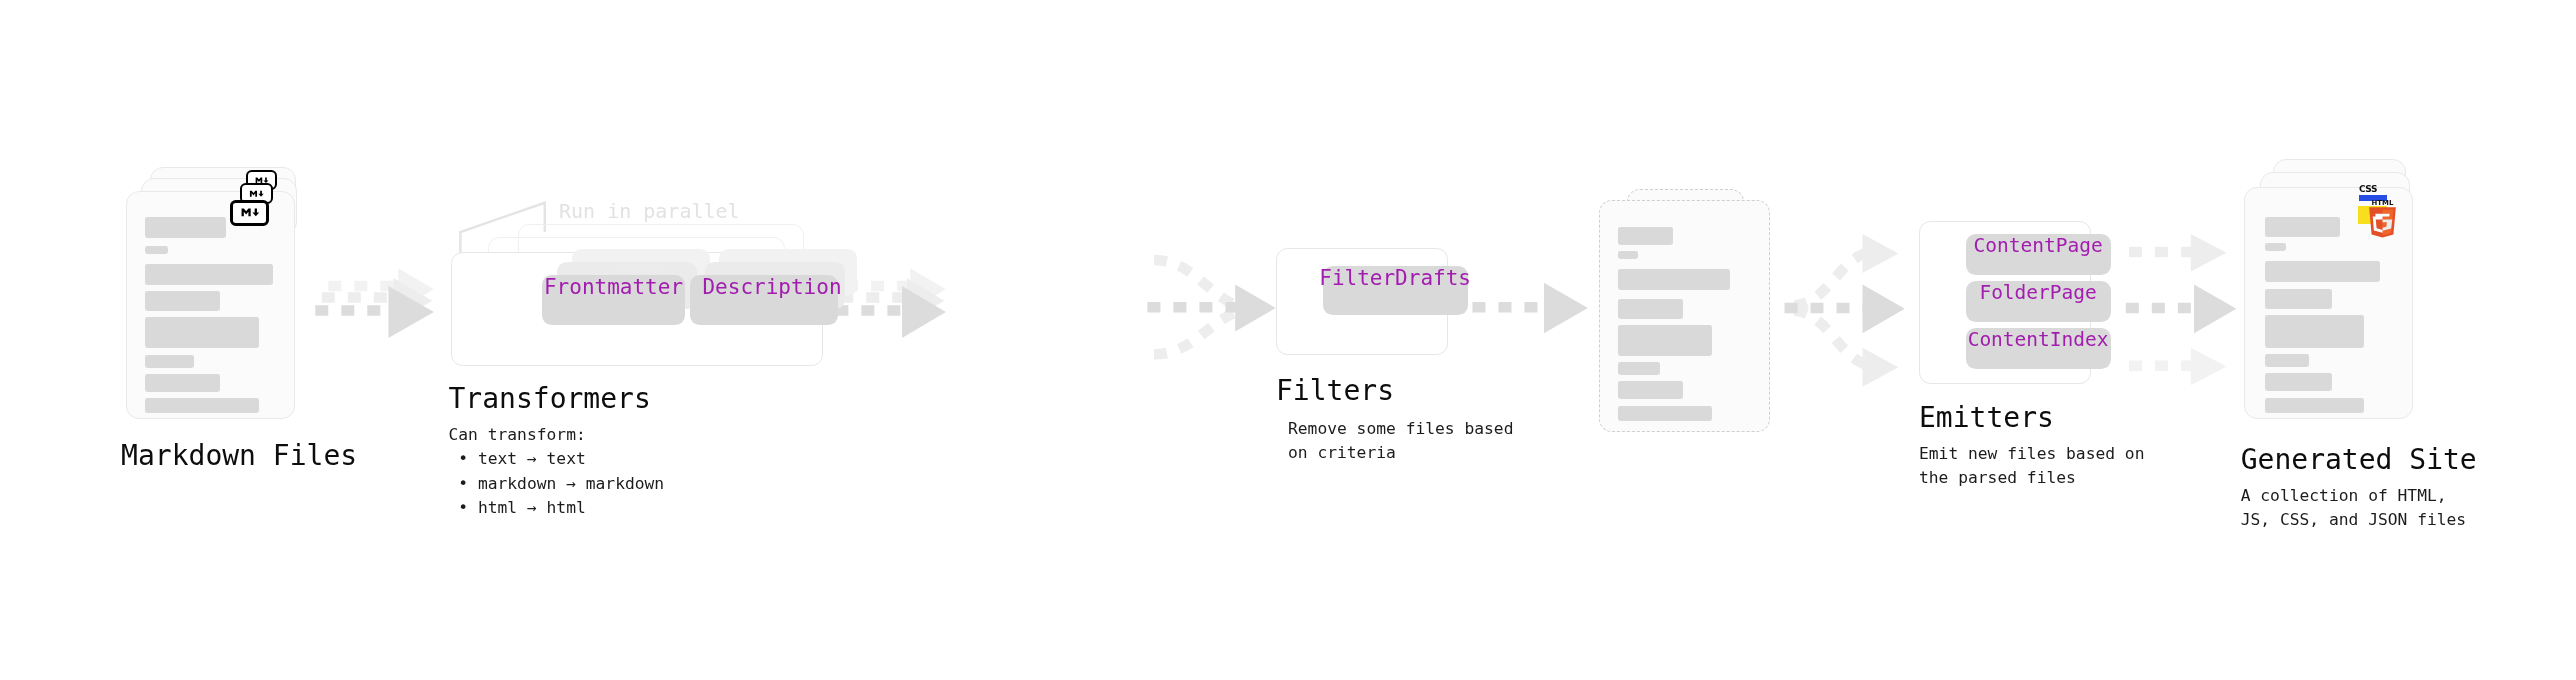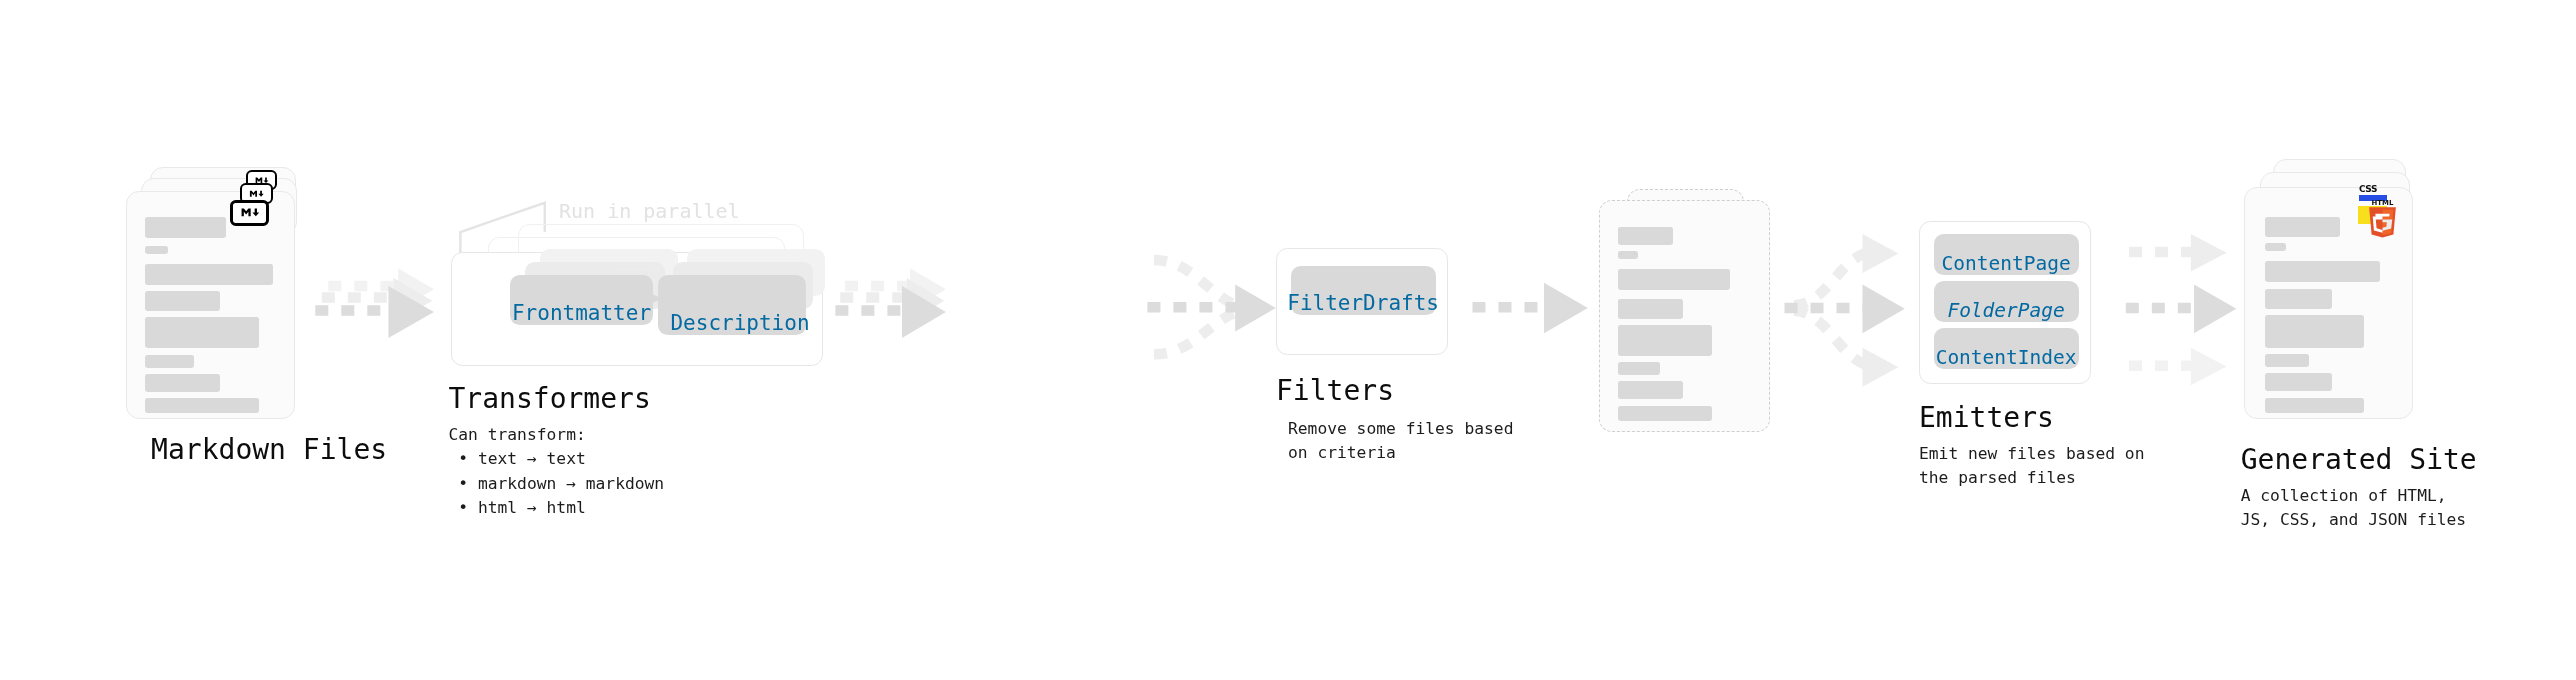--- a/index.html
+++ b/index.html
@@ -54,25 +54,26 @@
     background:#ffffff;
     border:1.6px solid #e6e6e6;
     border-radius:11.4px;
     box-sizing:border-box;
   }
   .gbox.ghost{background:transparent;border-color:#f0f0f0;}
   .pill{
     position:absolute;
     background:#d9d9d9;
     border-radius:9.8px;
-    display:flex;align-items:flex-end;justify-content:center;
+    display:flex;align-items:flex-start;justify-content:center;
     font-size:21px;
-    color:#0369a1;
+    color:#a21caf;
     box-sizing:border-box;
     white-space:nowrap;
+    margin-left:32px;
   }
   .pill.ghost{background:#ebebeb;}
   .pill.ghost2{background:#f2f2f2;}
 
   
   .title{
     position:absolute;
     font-size:28px;
     color:#0d0d0d;
     white-space:nowrap;
@@ -186,21 +187,21 @@
         <svg width="21" height="11.4" viewBox="0 0 208 128">
             <path d="M30 98V30h20l20 25 20-25h20v68H90V59L70 84 50 59v39zM155 98l-30-33h20V30h20v35h20z"></path>
           </svg>
       </div>
       <div class="md-badge" style="left:104px;top:32.5px;width:39px;height:26px;">
         <svg width="26" height="14.6" viewBox="0 0 208 128">
             <path d="M30 98V30h20l20 25 20-25h20v68H90V59L70 84 50 59v39zM155 98l-30-33h20V30h20v35h20z"></path>
           </svg>
       </div>
     </div>
-    <div class="title" style="left:-4.9px;top:266px;margin-left:30px;">Markdown Files</div>
+    <div class="title" style="left:-4.9px;top:272px;">Markdown Files</div>
   </div>
 
   <div class="node" style="left:455px;top:195px;">
 
     <svg style="position:absolute;left:-6.5px;top:-1.6px;width:211px;height:65px;" viewBox="0 0 260 80">
       <path d="M14 82 L14 48 L118 12 L118 48" fill="none" stroke="#e4e4e4" stroke-width="3"></path>
     </svg>
     <div class="tinylabel" style="left:104px;top:4.1px;">Run in parallel</div>
 
     <div class="gbox ghost" style="left:63px;top:29px;width:286px;height:120px;"></div>
@@ -221,21 +222,21 @@
       </g>
       <g stroke="#d9d9d9" stroke-width="3" fill="none">
         <line x1="0" y1="45" x2="52" y2="45"></line>
           <polygon points="50,38 66,45 50,52" fill="#d9d9d9" stroke="none"></polygon>
       </g>
     </svg>
 
     <div class="pill" style="left:55px;top:80px;width:143px;height:50px;">
       <span>Frontmatter</span>
     </div>
-    <div class="pill" style="left:203px;top:80px;width:148px;height:60px;padding-left:16px;">
+    <div class="pill" style="left:203px;top:80px;width:148px;height:50px;padding-left:16px;">
       <span>Description</span>
     </div>
 
     <div class="title" style="left:-6.5px;top:187px;">Transformers</div>
     <div class="sub" style="left:-6.5px;top:228px;">Can transform:
  • text → text
  • markdown → markdown
  • html → html</div>
   </div>
 
@@ -264,21 +265,21 @@
         <div class="skel" style="left:18px;top:205px;width:94px;height:14.6px;"></div>
       </div>
     </div>
   </div>
 
   <div class="node" style="left:1919px;top:221px;">
     <div class="gbox" style="left:0px;top:0px;width:172px;height:163px;"></div>
     <div class="pill" style="left:14.6px;top:13px;width:145px;height:41px;font-size:19.5px;">
       <span>ContentPage</span>
     </div>
-    <div class="pill" style="left:14.6px;top:60px;width:145px;height:41px;font-size:19.5px;font-style:italic;">
+    <div class="pill" style="left:14.6px;top:60px;width:145px;height:41px;font-size:19.5px;">
       <span>FolderPage</span>
     </div>
     <div class="pill" style="left:14.6px;top:107px;width:145px;height:41px;font-size:19.5px;">
       <span>ContentIndex</span>
     </div>
     <div class="title" style="left:0px;top:180px;">Emitters</div>
     <div class="sub" style="left:0px;top:221px;">Emit new files based on
 the parsed files</div>
   </div>
 

